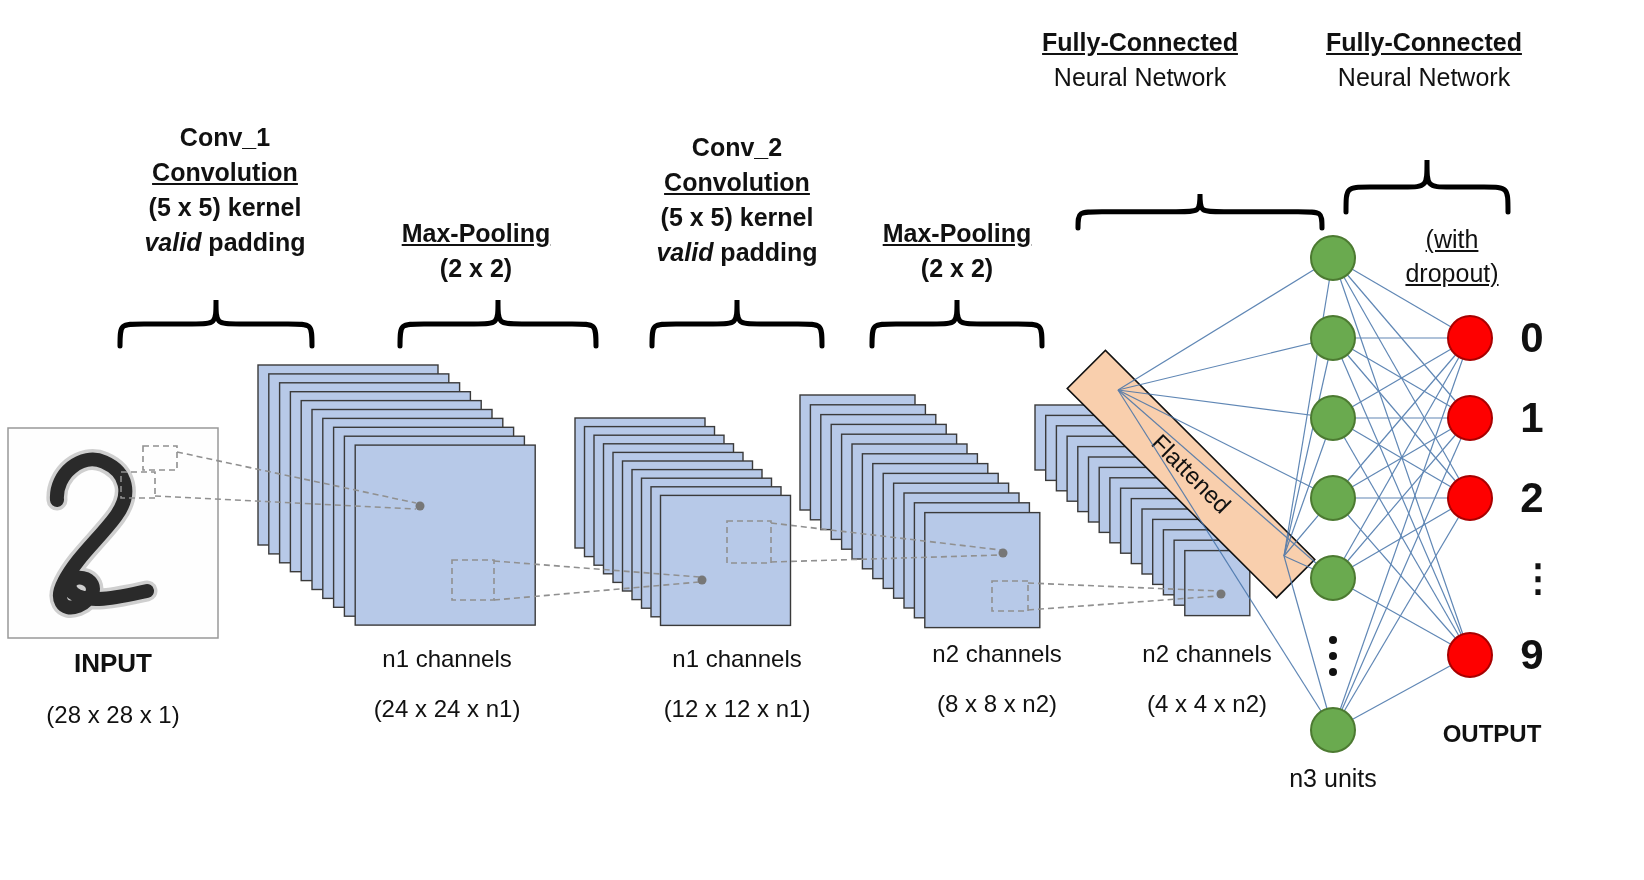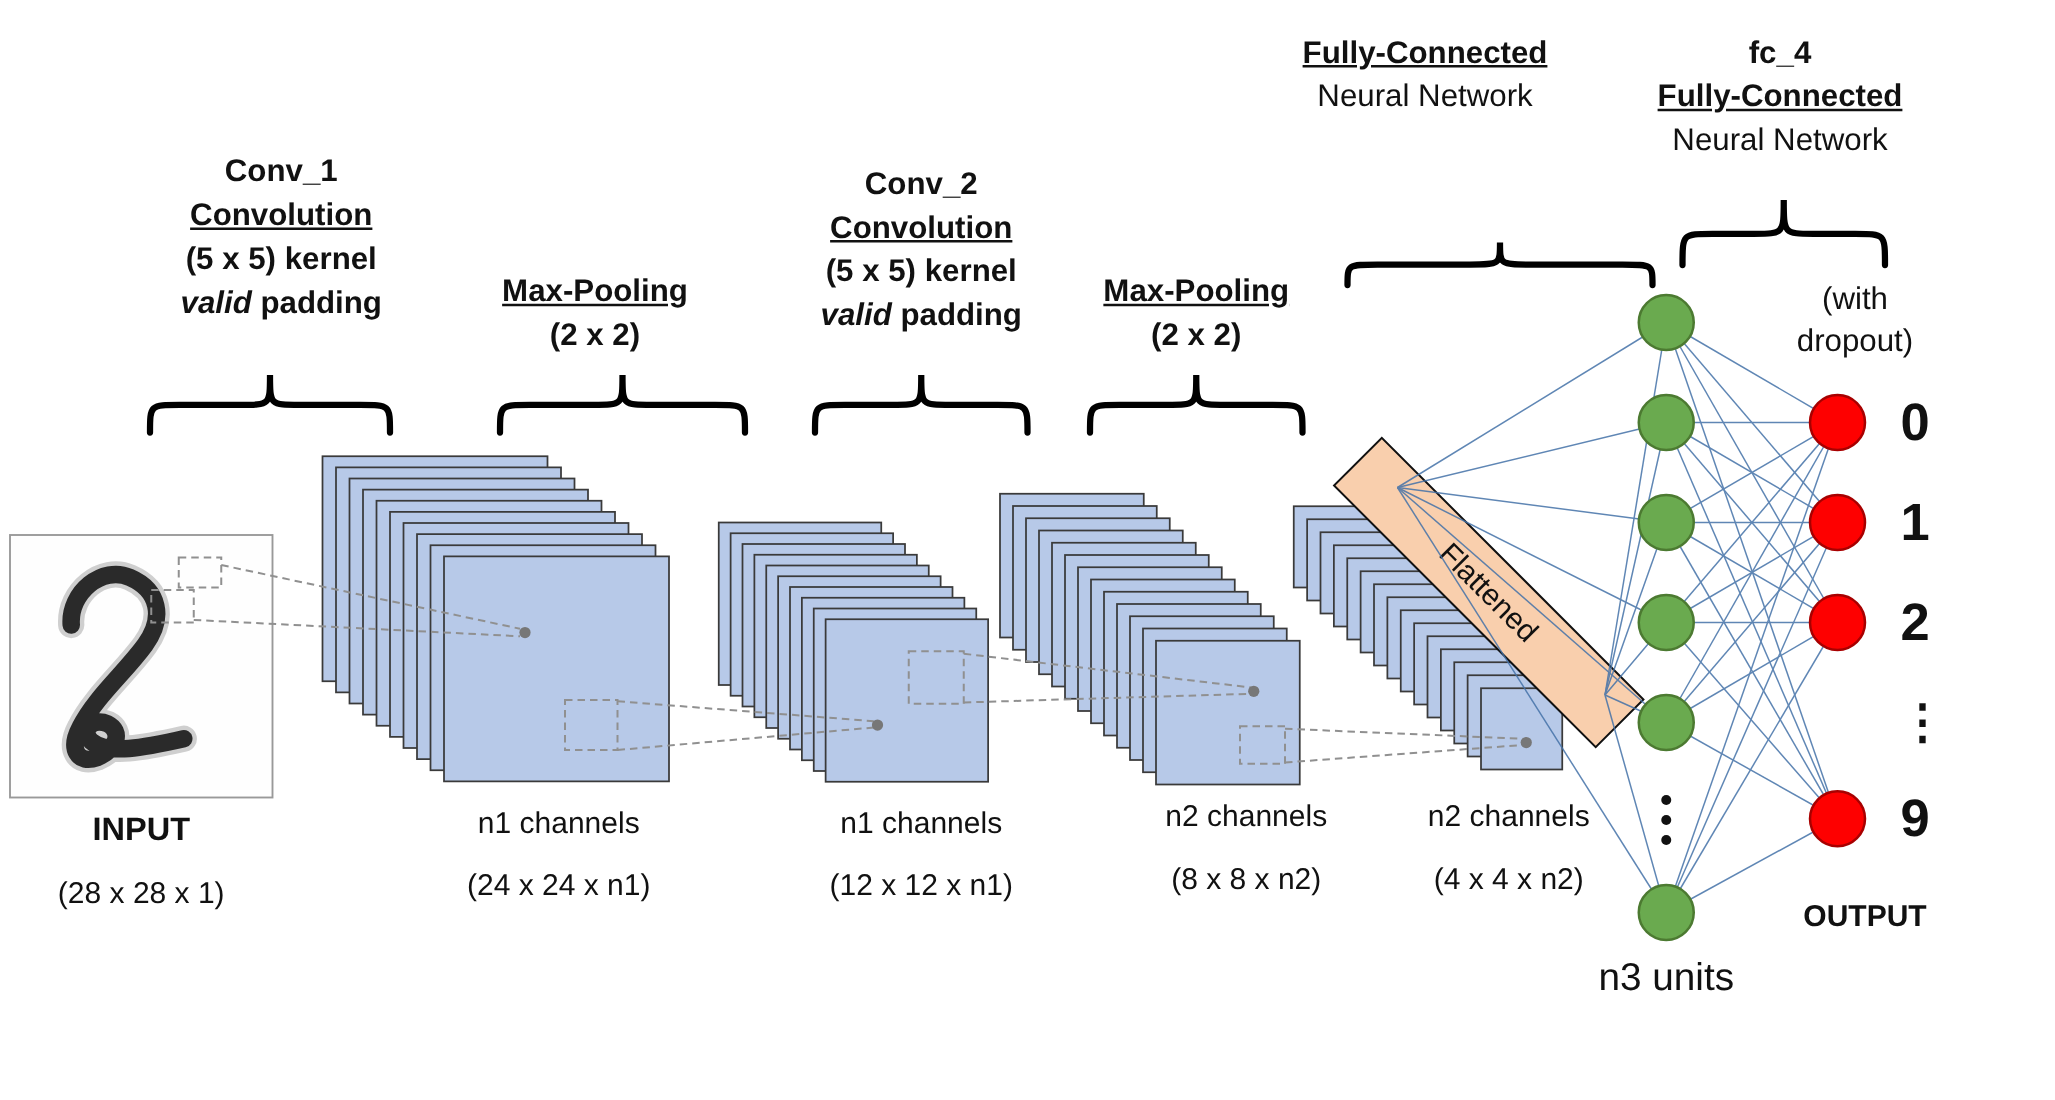--- a/index.html
+++ b/index.html
@@ -54,21 +54,21 @@
   .output-title {
     position: absolute;
     transform: translateX(-50%);
     font-size: 24px;
     font-weight: 700;
     white-space: nowrap;
   }
   .units-label {
     position: absolute;
     transform: translateX(-50%);
-    font-size: 31px;
+    font-size: 25px;
     white-space: nowrap;
   }
 </style>
 </head>
 <body>
 
 <div class="canvas">
 
   <svg id="diagram-svg" width="1644" height="880" viewBox="0 0 1644 880">
       <g>
@@ -243,26 +243,25 @@
     <div class="bold ul">Max-Pooling</div>
     <div class="bold">(2 x 2)</div>
   </div>
 
   <div class="label-block" style="left:1140px; top:25px;">
     <div class="bold ul">Fully-Connected</div>
     <div>Neural Network</div>
   </div>
 
   <div class="label-block" style="left:1424px; top:25px;">
-    <div class="bold">fc_4</div>
     <div class="bold ul">Fully-Connected</div>
     <div>Neural Network</div>
   </div>
 
-  <div class="small-note" style="left:1484px; top:222px;">
+  <div class="small-note" style="left:1452px; top:222px;text-decoration:underline;">
     <div>(with</div>
     <div>dropout)</div>
   </div>
 
   <div class="cap" style="left:113px; top:648px;">
     <div class="line1-bold">INPUT</div>
     <div class="line2">(28 x 28 x 1)</div>
   </div>
 
   <div class="cap" style="left:447px; top:645px;">

